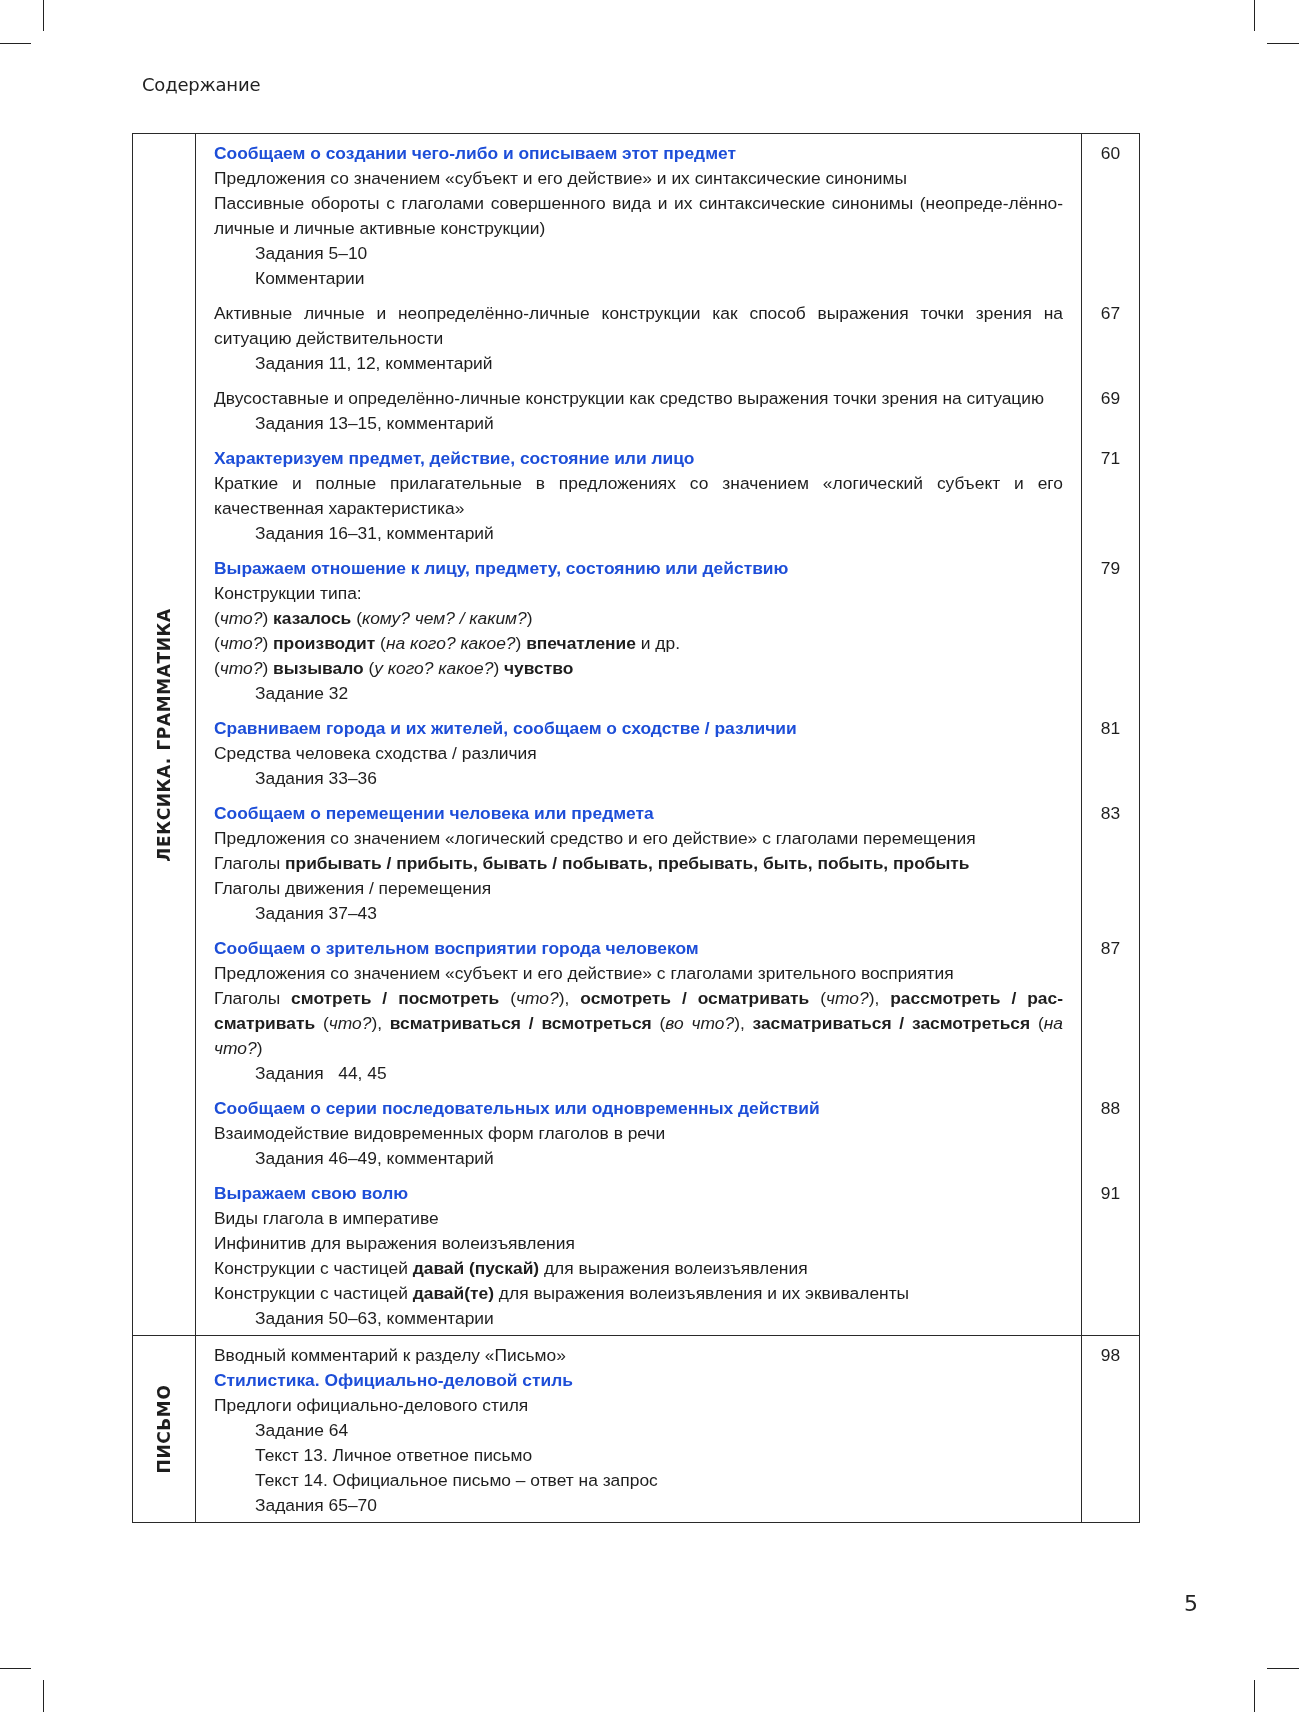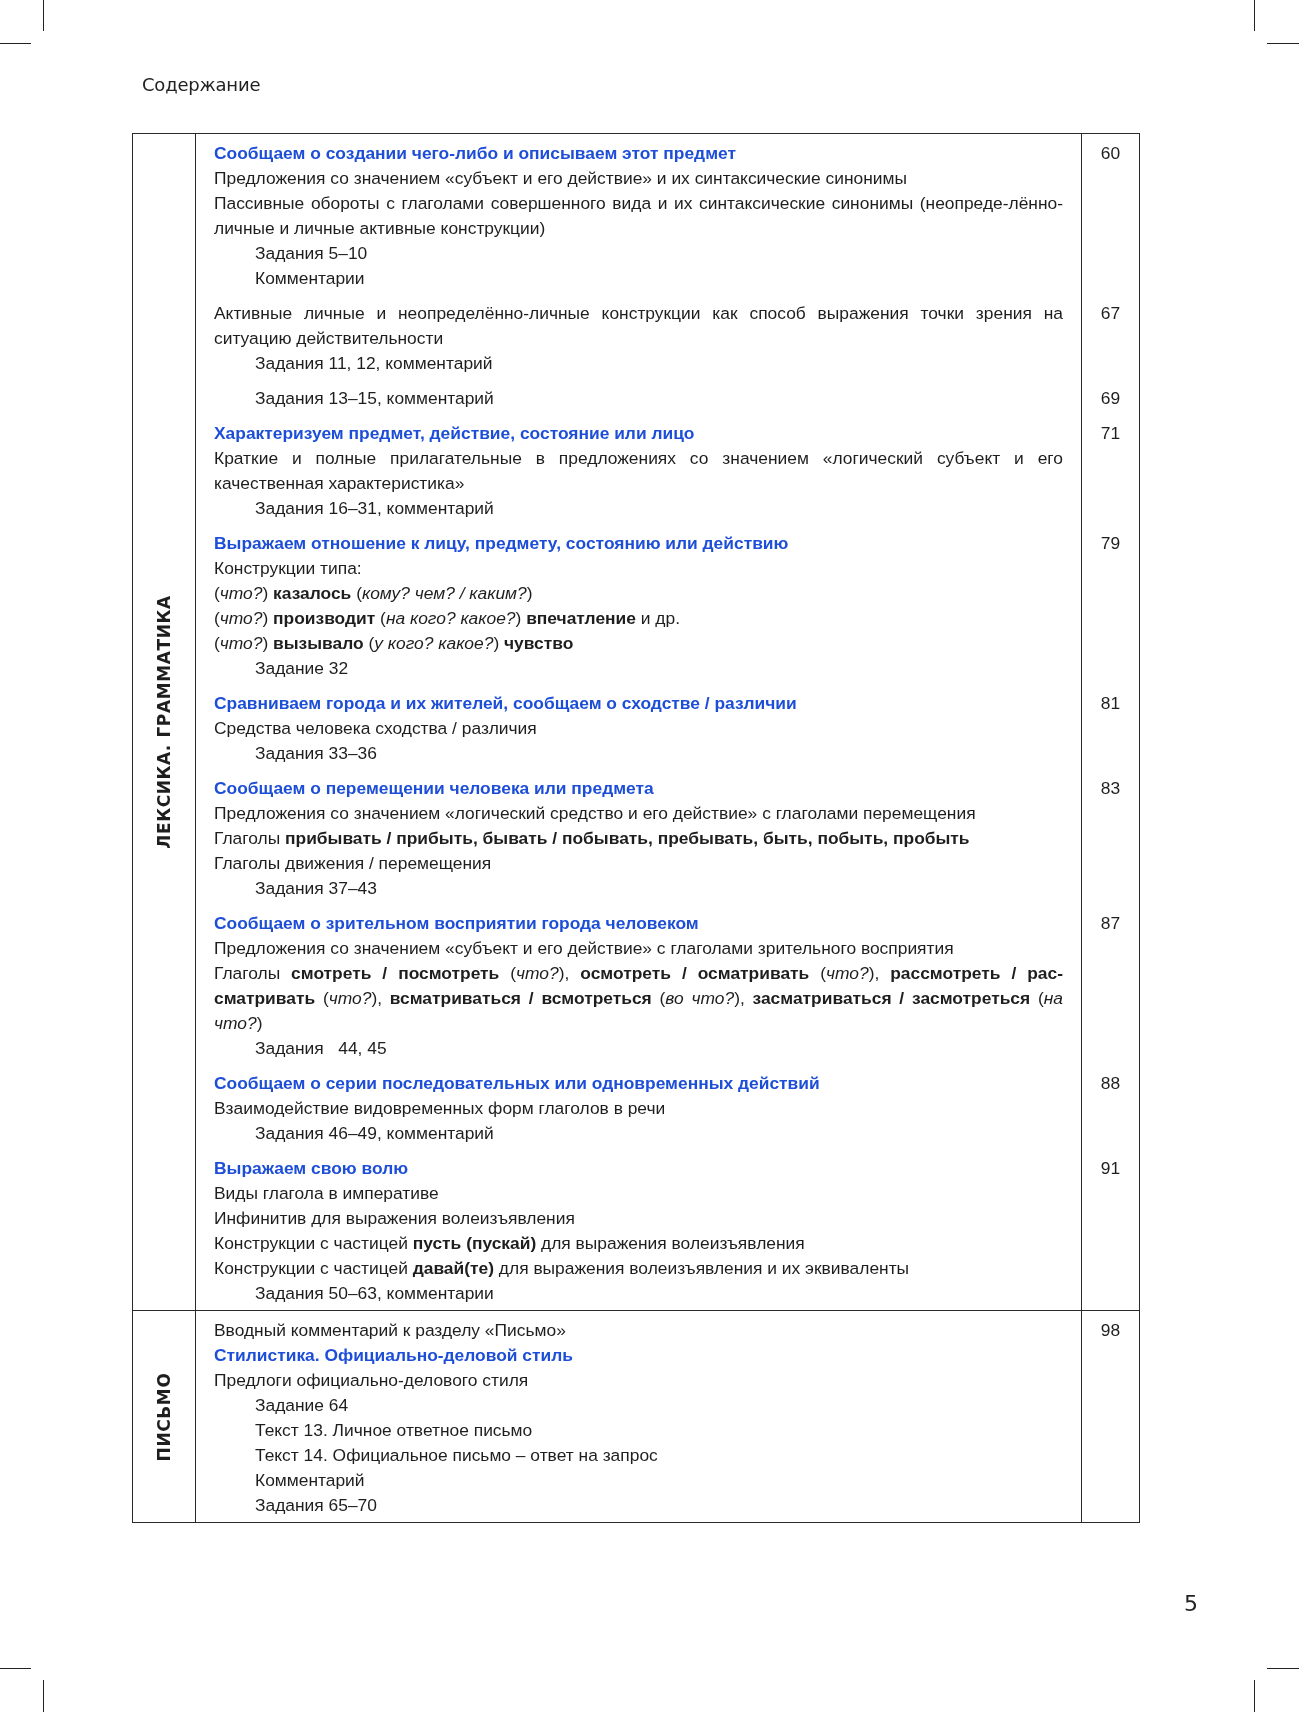--- a/index.html
+++ b/index.html
@@ -85,20 +85,21 @@
       <div class="entry">
         <div class="entry-text">
           <span class="line">Активные личные и неопределённо-личные конструкции как способ выражения точки зрения на ситуацию действительности</span>
           <span class="indent">Задания 11, 12, комментарий</span>
         </div>
         <div class="entry-page">67</div>
       </div>
 
       <div class="entry">
         <div class="entry-text">
+          <span class="line">Двусоставные и определённо-личные конструкции как средство выражения точки зрения на ситуацию</span>
           <span class="indent">Задания 13–15, комментарий</span>
         </div>
         <div class="entry-page">69</div>
       </div>
 
       <div class="entry">
         <div class="entry-text">
           <span class="line heading">Характеризуем предмет, действие, состояние или лицо</span>
           <span class="line">Краткие и полные прилагательные в предложениях со значением «логический субъект и его качественная характеристика»</span>
           <span class="indent">Задания 16–31, комментарий</span>
@@ -155,21 +156,21 @@
           <span class="indent">Задания 46–49, комментарий</span>
         </div>
         <div class="entry-page">88</div>
       </div>
 
       <div class="entry">
         <div class="entry-text">
           <span class="line heading">Выражаем свою волю</span>
           <span class="line">Виды глагола в императиве</span>
           <span class="line">Инфинитив для выражения волеизъявления</span>
-          <span class="line"><span>Конструкции с частицей </span><span class="b">пусть (пускай)</span><span> для выражения волеизъявления</span></span>
+          <span class="line"><span>Конструкции с частицей </span><span class="b">давай (пускай)</span><span> для выражения волеизъявления</span></span>
           <span class="line"><span>Конструкции с частицей </span><span class="b">давай(те)</span><span> для выражения волеизъявления и их эквиваленты</span></span>
           <span class="indent">Задания 50–63, комментарии</span>
         </div>
         <div class="entry-page">91</div>
       </div>
 
     </div>
   </div>
 
   <div class="section">
@@ -178,21 +179,20 @@
     </div>
     <div class="sec-body">
       <div class="entry">
         <div class="entry-text">
           <span class="line">Вводный комментарий к разделу «Письмо»</span>
           <span class="line heading">Стилистика. Официально-деловой стиль</span>
           <span class="line">Предлоги официально-делового стиля</span>
           <span class="indent">Задание 64</span>
           <span class="indent">Текст 13. Личное ответное письмо</span>
           <span class="indent">Текст 14. Официальное письмо – ответ на запрос</span>
-          <span class="indent">Комментарий</span>
           <span class="indent">Задания 65–70</span>
         </div>
         <div class="entry-page">98</div>
       </div>
     </div>
   </div>
 
 </div>
 
 <div class="page-number">5</div>

